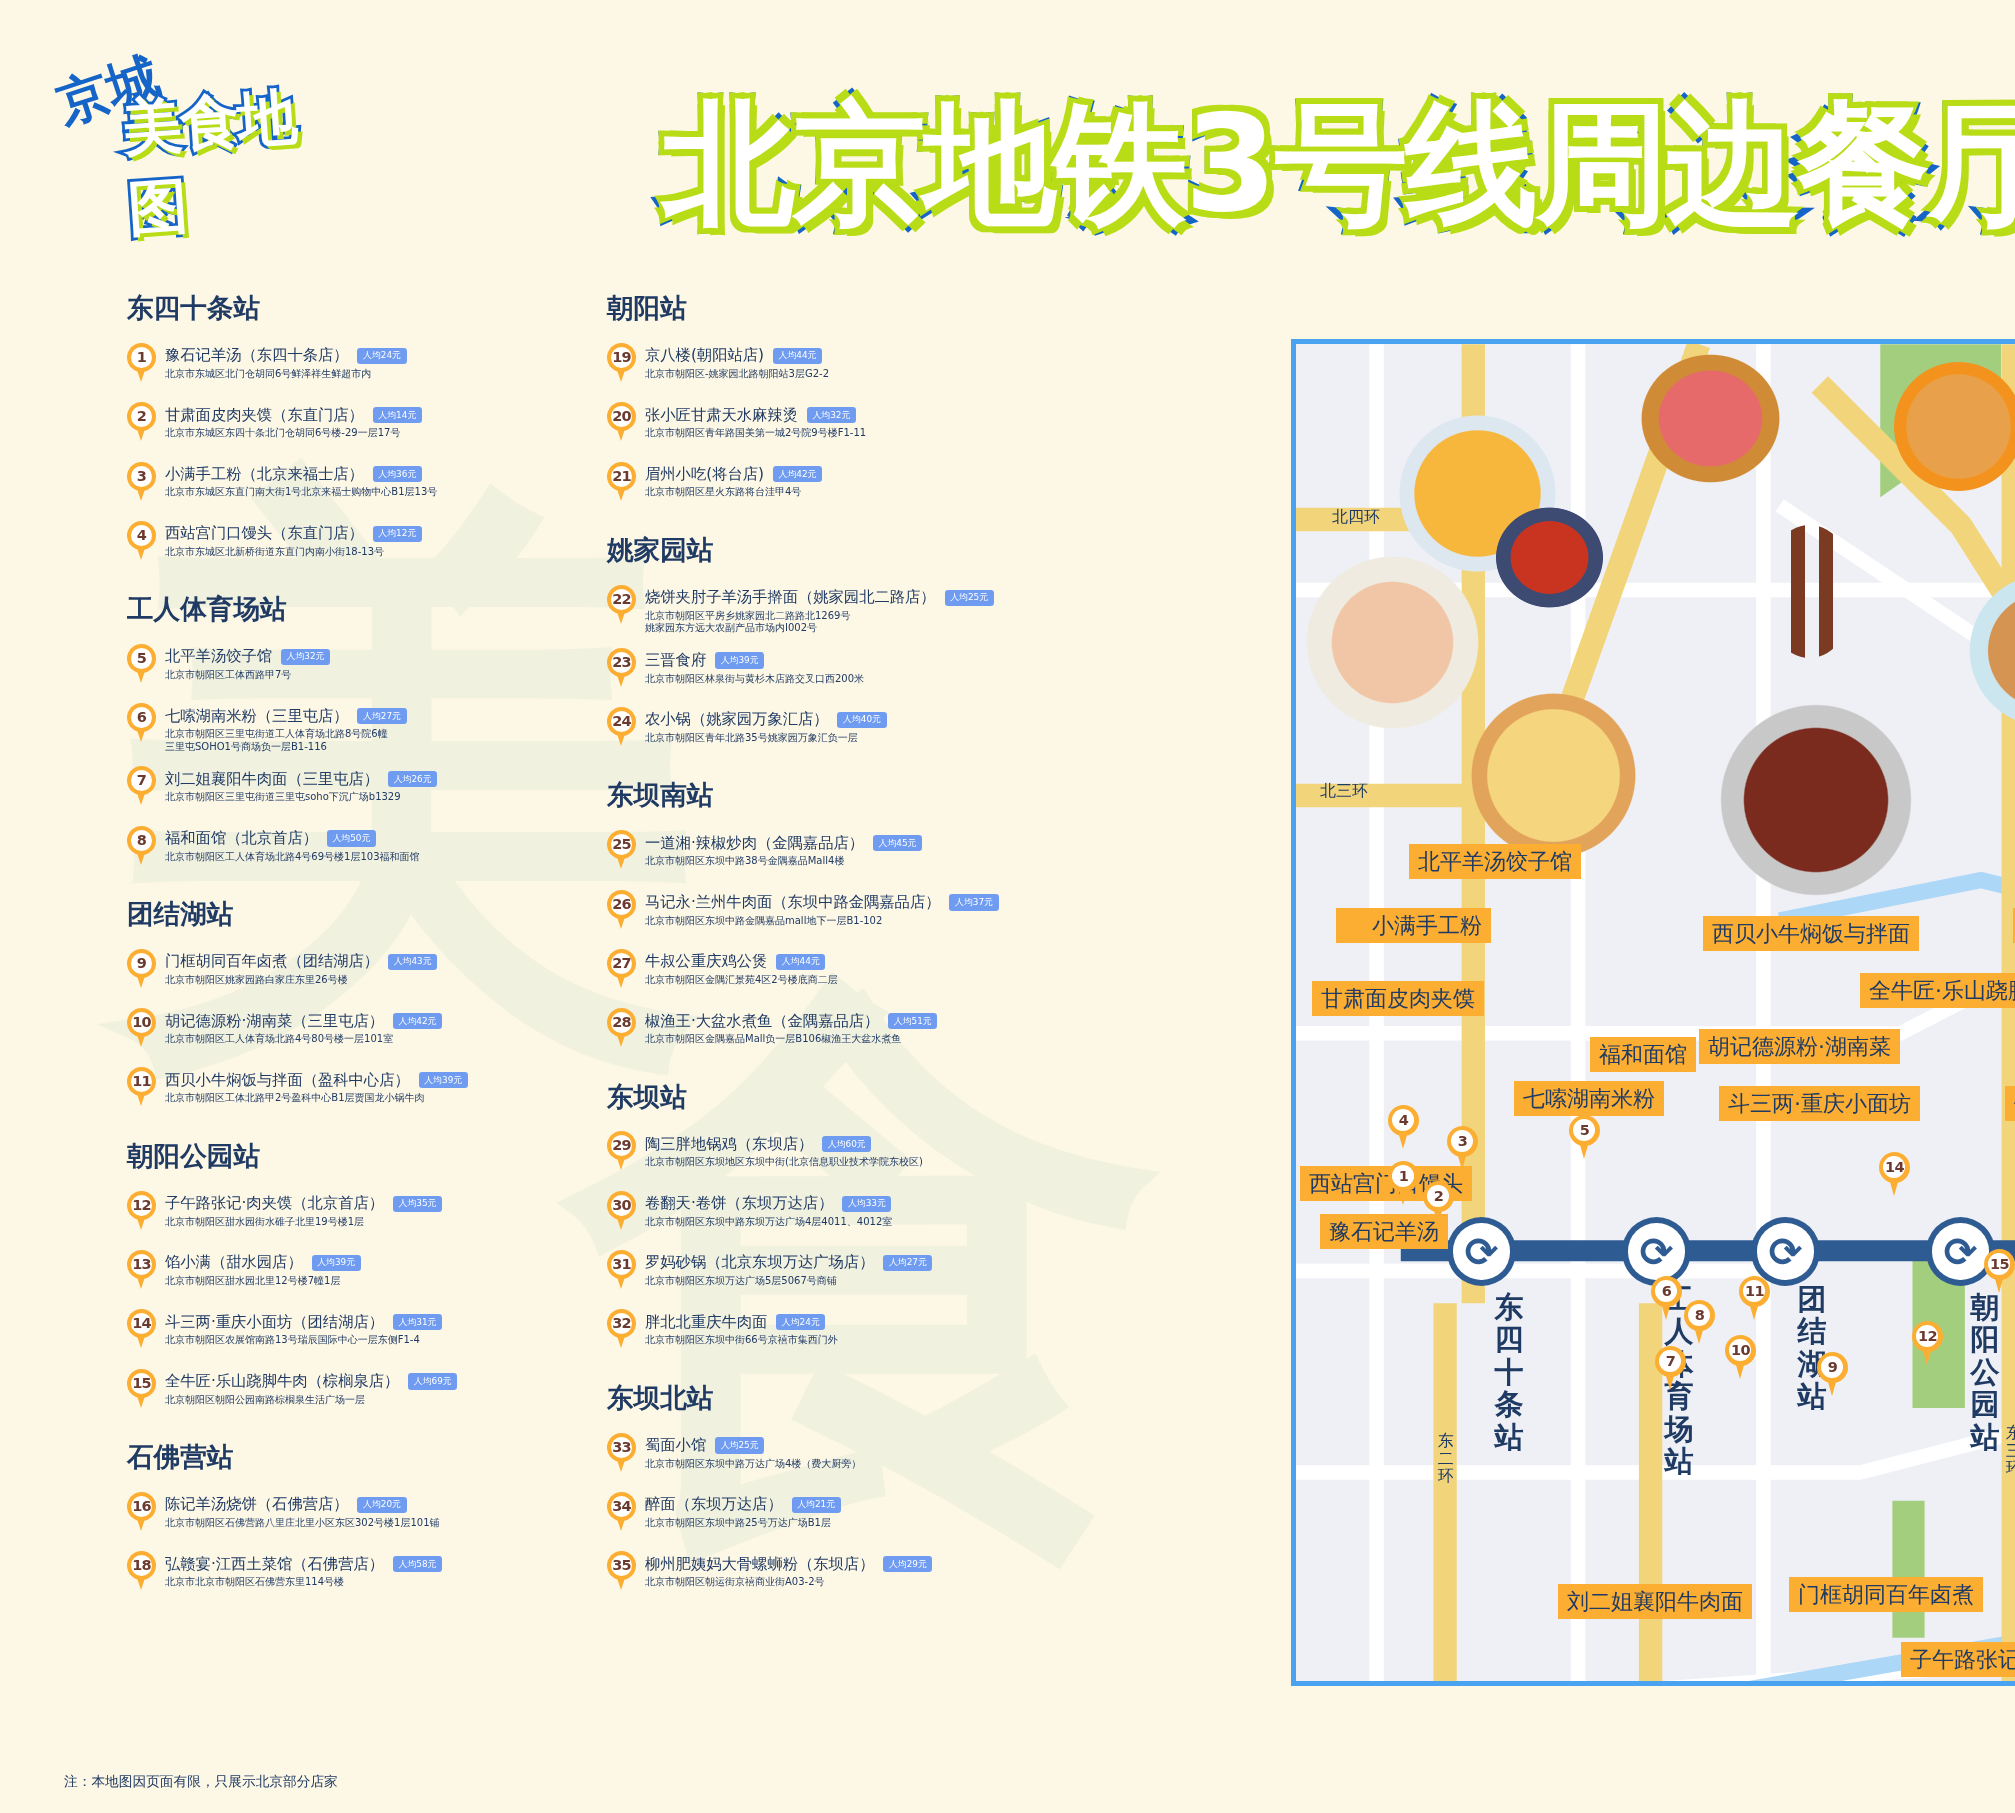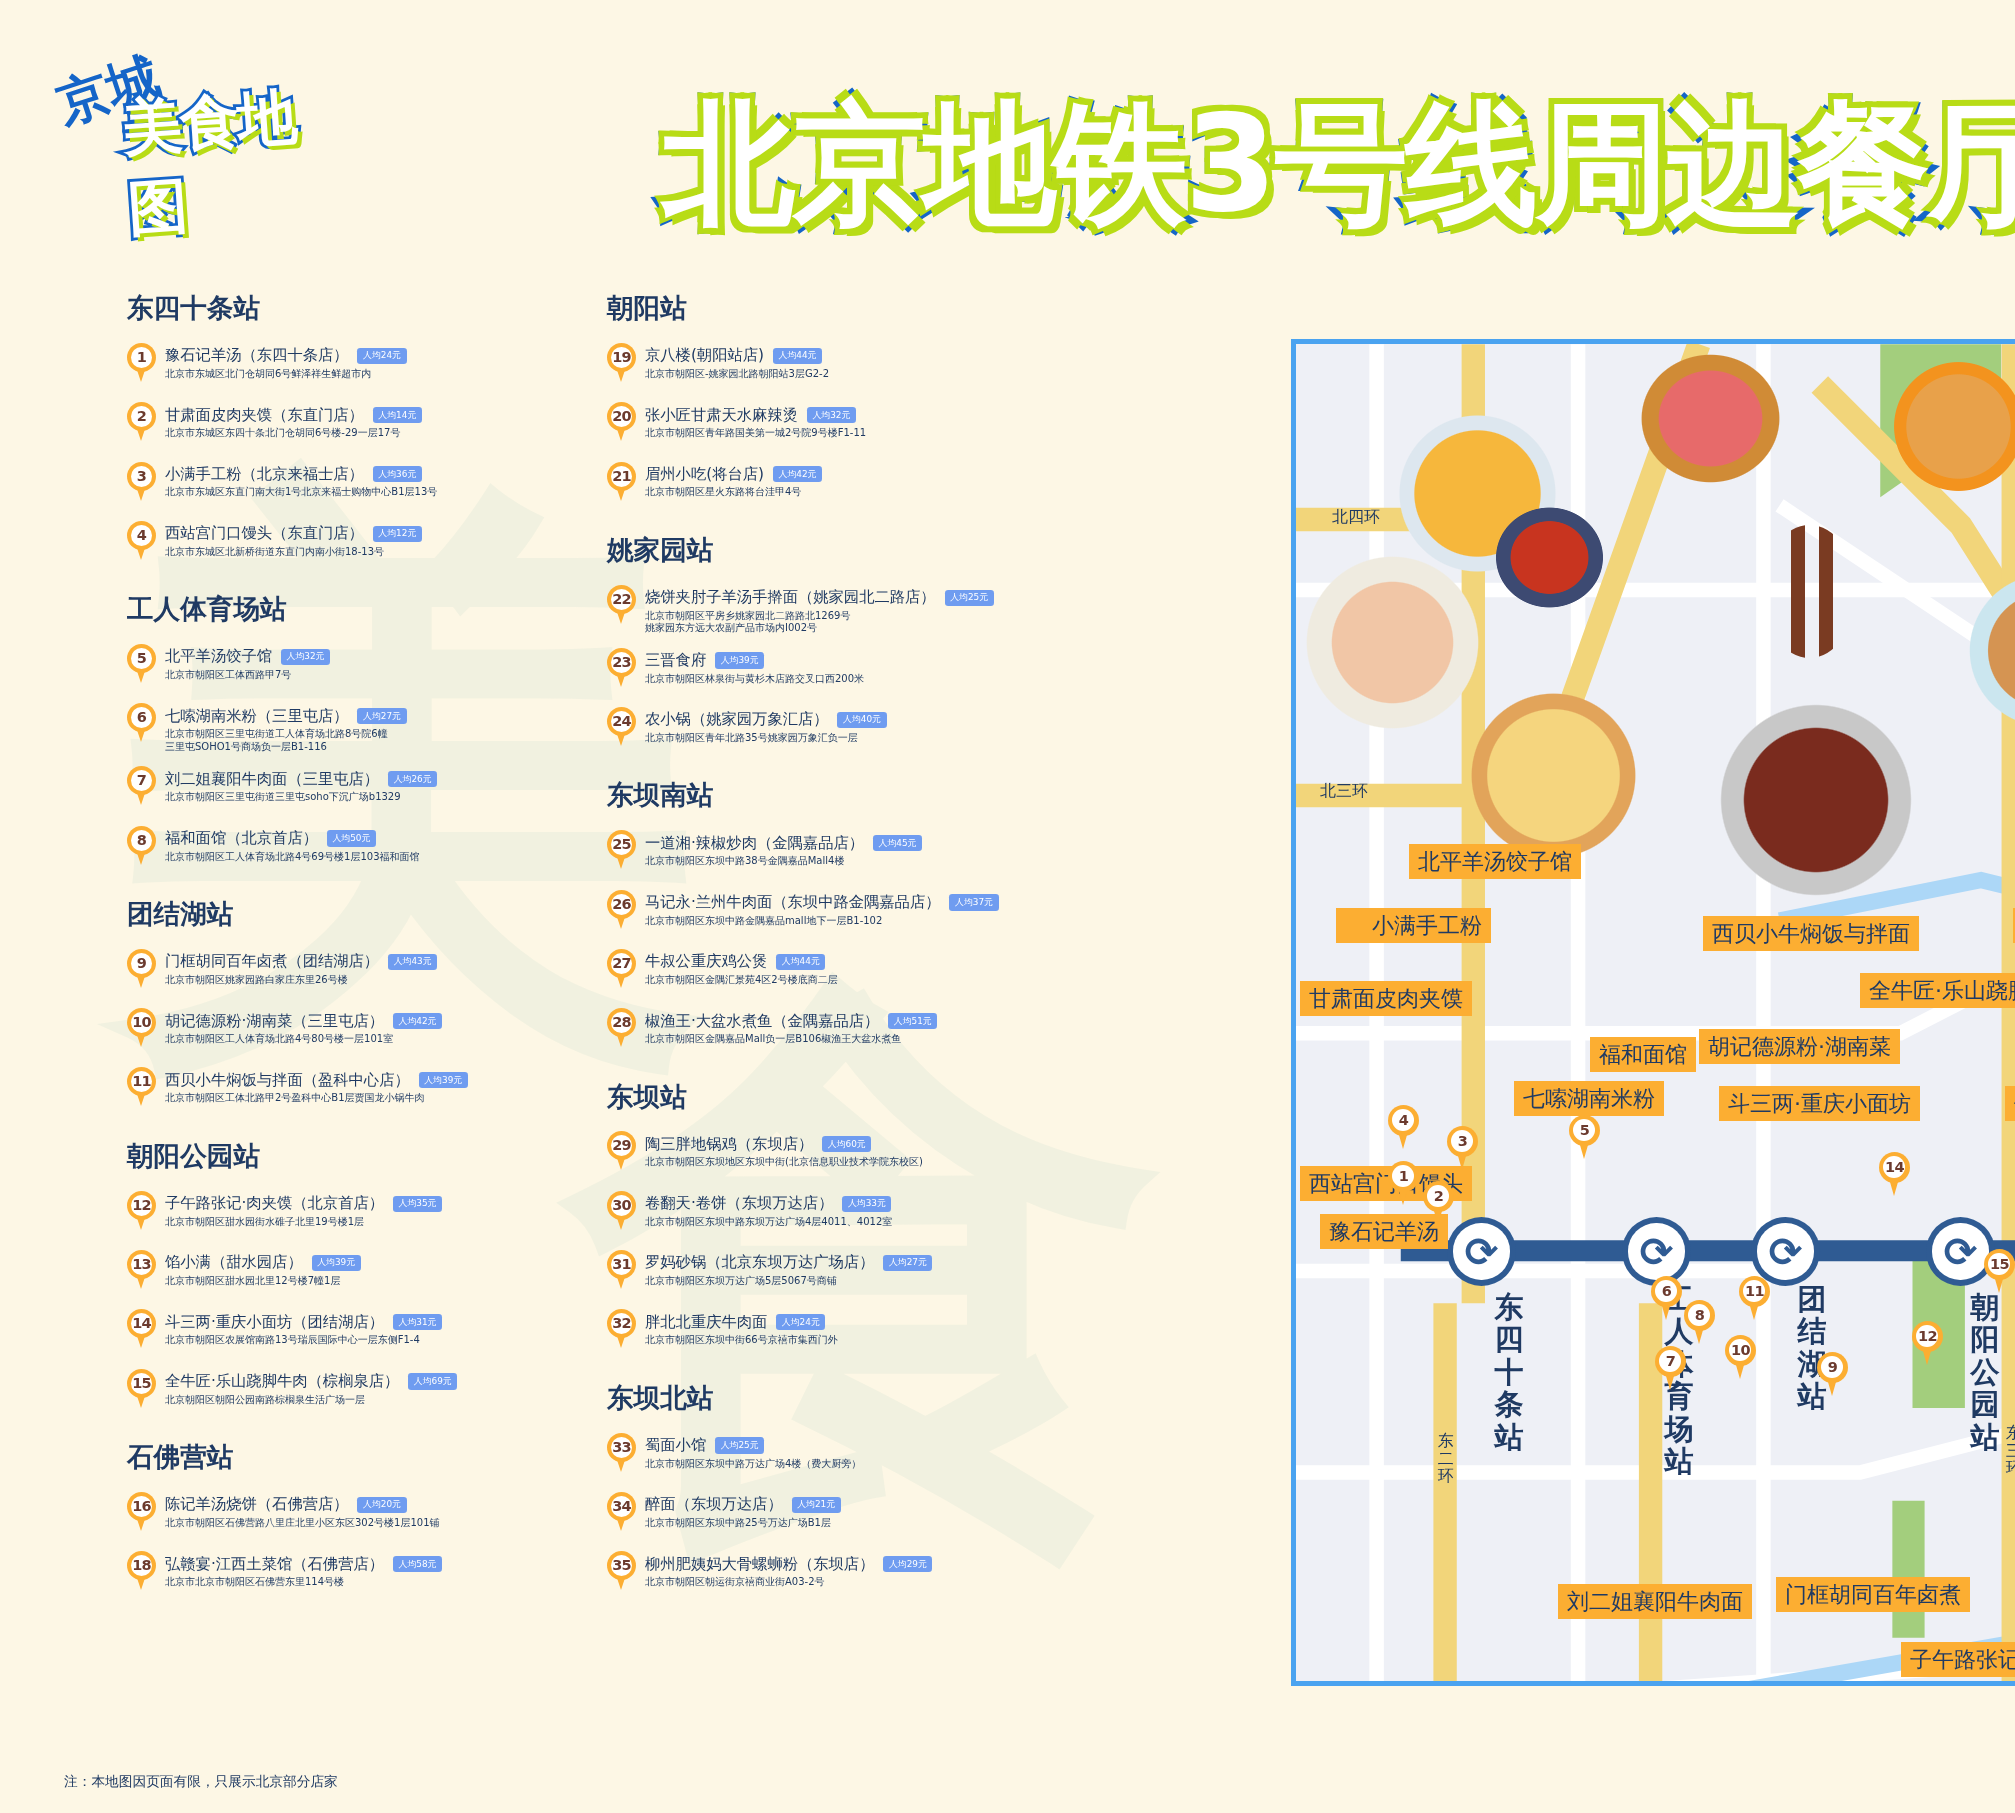--- a/index.html
+++ b/index.html
@@ -338,27 +338,27 @@
       <span class="glyph">⟳</span>
     </div>
 
   <div class="station-name v" style="left:197px;top:947px;">东四十条站</div>
   <div class="station-name v" style="left:367px;top:939px;">工人体育场站</div>
   <div class="station-name v" style="left:500px;top:939px;">团结湖站</div>
   <div class="station-name v" style="left:673px;top:947px;">朝阳公园站</div>
 
   <div class="label-box" style="left:4px;top:822px;">西站宫门口馒头</div>
   <div class="label-box" style="left:24px;top:870px;">豫石记羊汤</div>
-  <div class="label-box" style="left:4px;top:637px;">甘肃面皮肉夹馍</div>
+  <div class="label-box" style="left:16px;top:637px;">甘肃面皮肉夹馍</div>
   <div class="label-box" style="left:40px;top:564px;padding-left:36px;">小满手工粉</div>
   <div class="label-box" style="left:113px;top:500px;">北平羊汤饺子馆</div>
   <div class="label-box" style="left:218px;top:737px;">七嗦湖南米粉</div>
   <div class="label-box" style="left:262px;top:1240px;">刘二姐襄阳牛肉面</div>
   <div class="label-box" style="left:294px;top:693px;">福和面馆</div>
-  <div class="label-box" style="left:480px;top:1233px;">门框胡同百年卤煮</div>
+  <div class="label-box" style="left:493px;top:1233px;">门框胡同百年卤煮</div>
   <div class="label-box" style="left:403px;top:685px;">胡记德源粉·湖南菜</div>
   <div class="label-box" style="left:407px;top:572px;">西贝小牛焖饭与拌面</div>
   <div class="label-box" style="left:605px;top:1298px;">子午路张记·肉夹馍</div>
   <div class="label-box" style="left:709px;top:742px;">馅小满</div>
   <div class="label-box" style="left:423px;top:742px;">斗三两·重庆小面坊</div>
   <div class="label-box" style="left:564px;top:629px;">全牛匠·乐山跷脚牛肉</div>
 
   <div class="label-box" style="left:717px;top:564px;">才十八湘菜小馆</div>
 
   <div id="map-pins">

